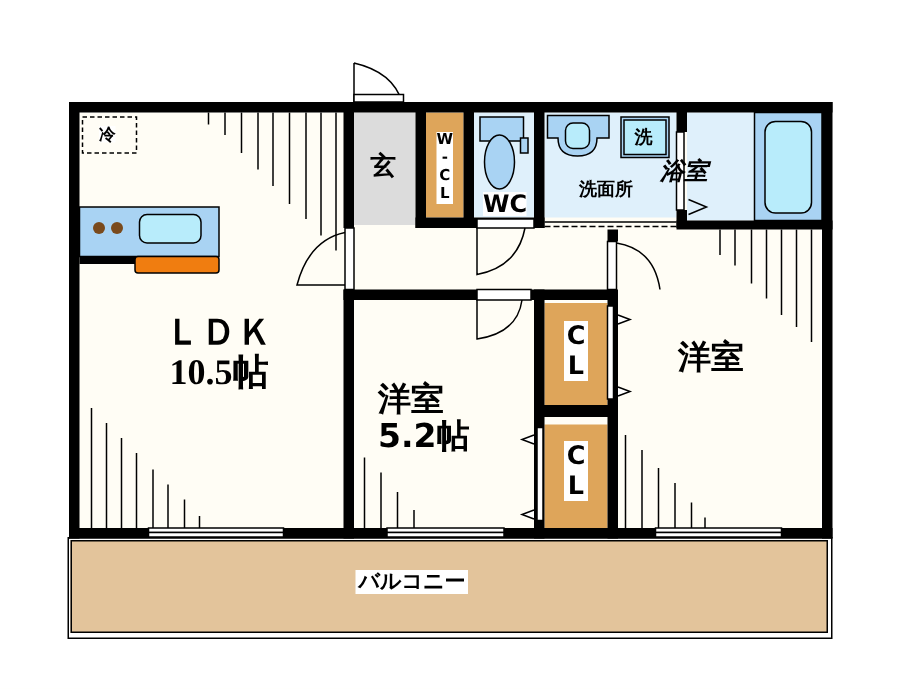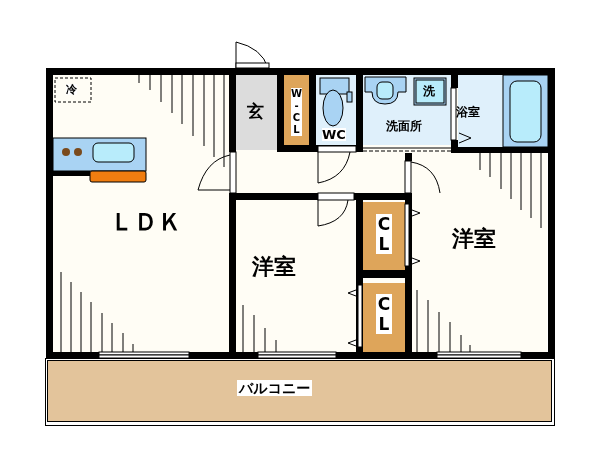--- a/index.html
+++ b/index.html
@@ -152,38 +152,40 @@
     <rect x="358" y="285" width="4" height="62"></rect>
     <path d="M356 290 L348 293 L356 296"></path>
       <path d="M356 340 L348 343 L356 346"></path>
   </g>
 </svg>
 
 <div class="lbl lblbg" style="left:66px;top:84px;font-size:11px;">冷</div>
 
 <div class="lbl" style="left:96px;top:210px;width:100px;font-size:24px;font-family:Liberation Serif, serif;">
   <div>ＬＤＫ</div>
+  <div style="margin-top:3px;">10.5帖</div>
 </div>
 
 <div class="lbl" style="left:247px;top:103px;font-size:17px;">玄</div>
 
 <div class="lbl lblbg" style="left:291px;top:88px;width:11px;font-size:10px;line-height:12px;">
   <div>W</div>
   <div>-</div>
   <div>C</div>
   <div>L</div>
 </div>
 
-<div class="lbl lblbg" style="left:322px;top:128px;font-size:13px;">WC</div>
+<div class="lbl lblbg" style="left:322px;top:128px;font-size:16px;">WC</div>
 <div class="lbl" style="left:386px;top:120px;font-size:12px;">洗面所</div>
 <div class="lbl" style="left:423px;top:85px;font-size:12px;">洗</div>
-<div class="lbl" style="left:456px;top:106px;font-size:12px;">浴室</div>
+<div class="lbl" style="left:440px;top:106px;font-size:16px;font-style:italic;">浴室</div>
 
 <div class="lbl" style="left:252px;top:256px;font-size:22px;text-align:left;">
   <div>洋室</div>
+  <div style="margin-top:3px;">5.2帖</div>
 </div>
 
 <div class="lbl" style="left:452px;top:228px;font-size:22px;text-align:left;">
   <div>洋室</div>
 </div>
 
 <div class="lbl lblbg" style="left:376px;top:214px;width:16px;font-size:17px;line-height:20px;">
   <div>C</div>
   <div>L</div>
 </div>

